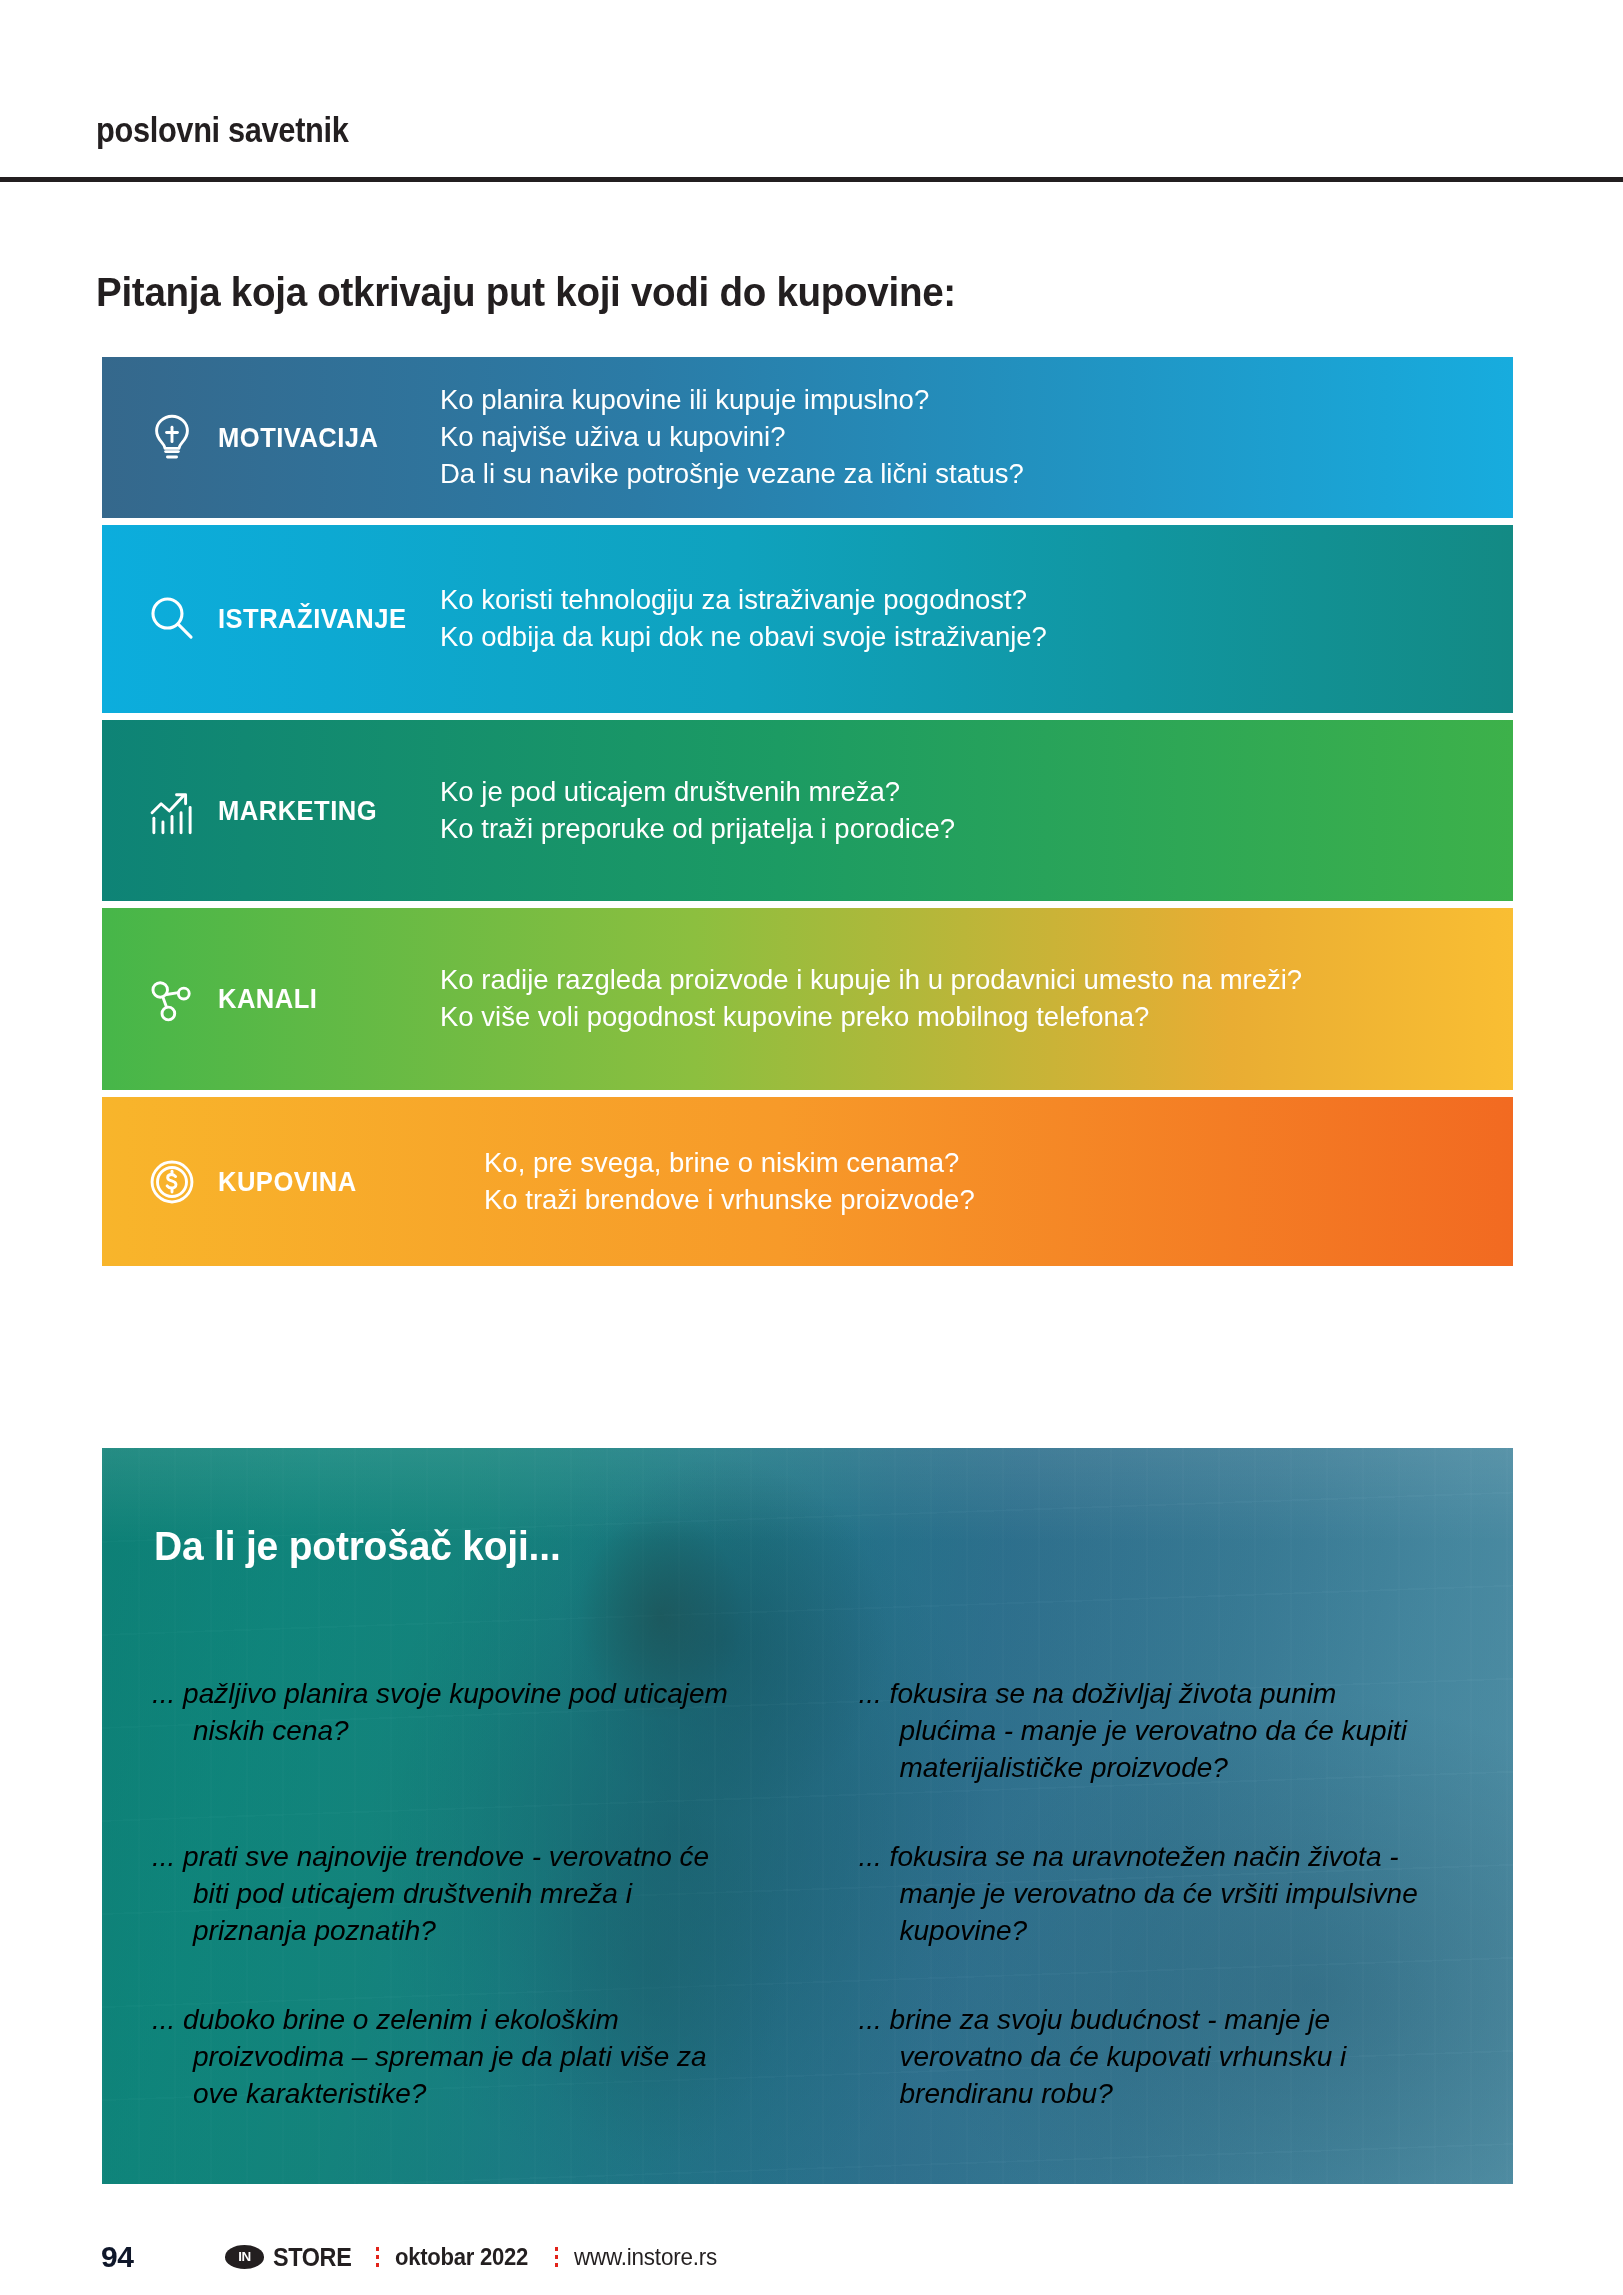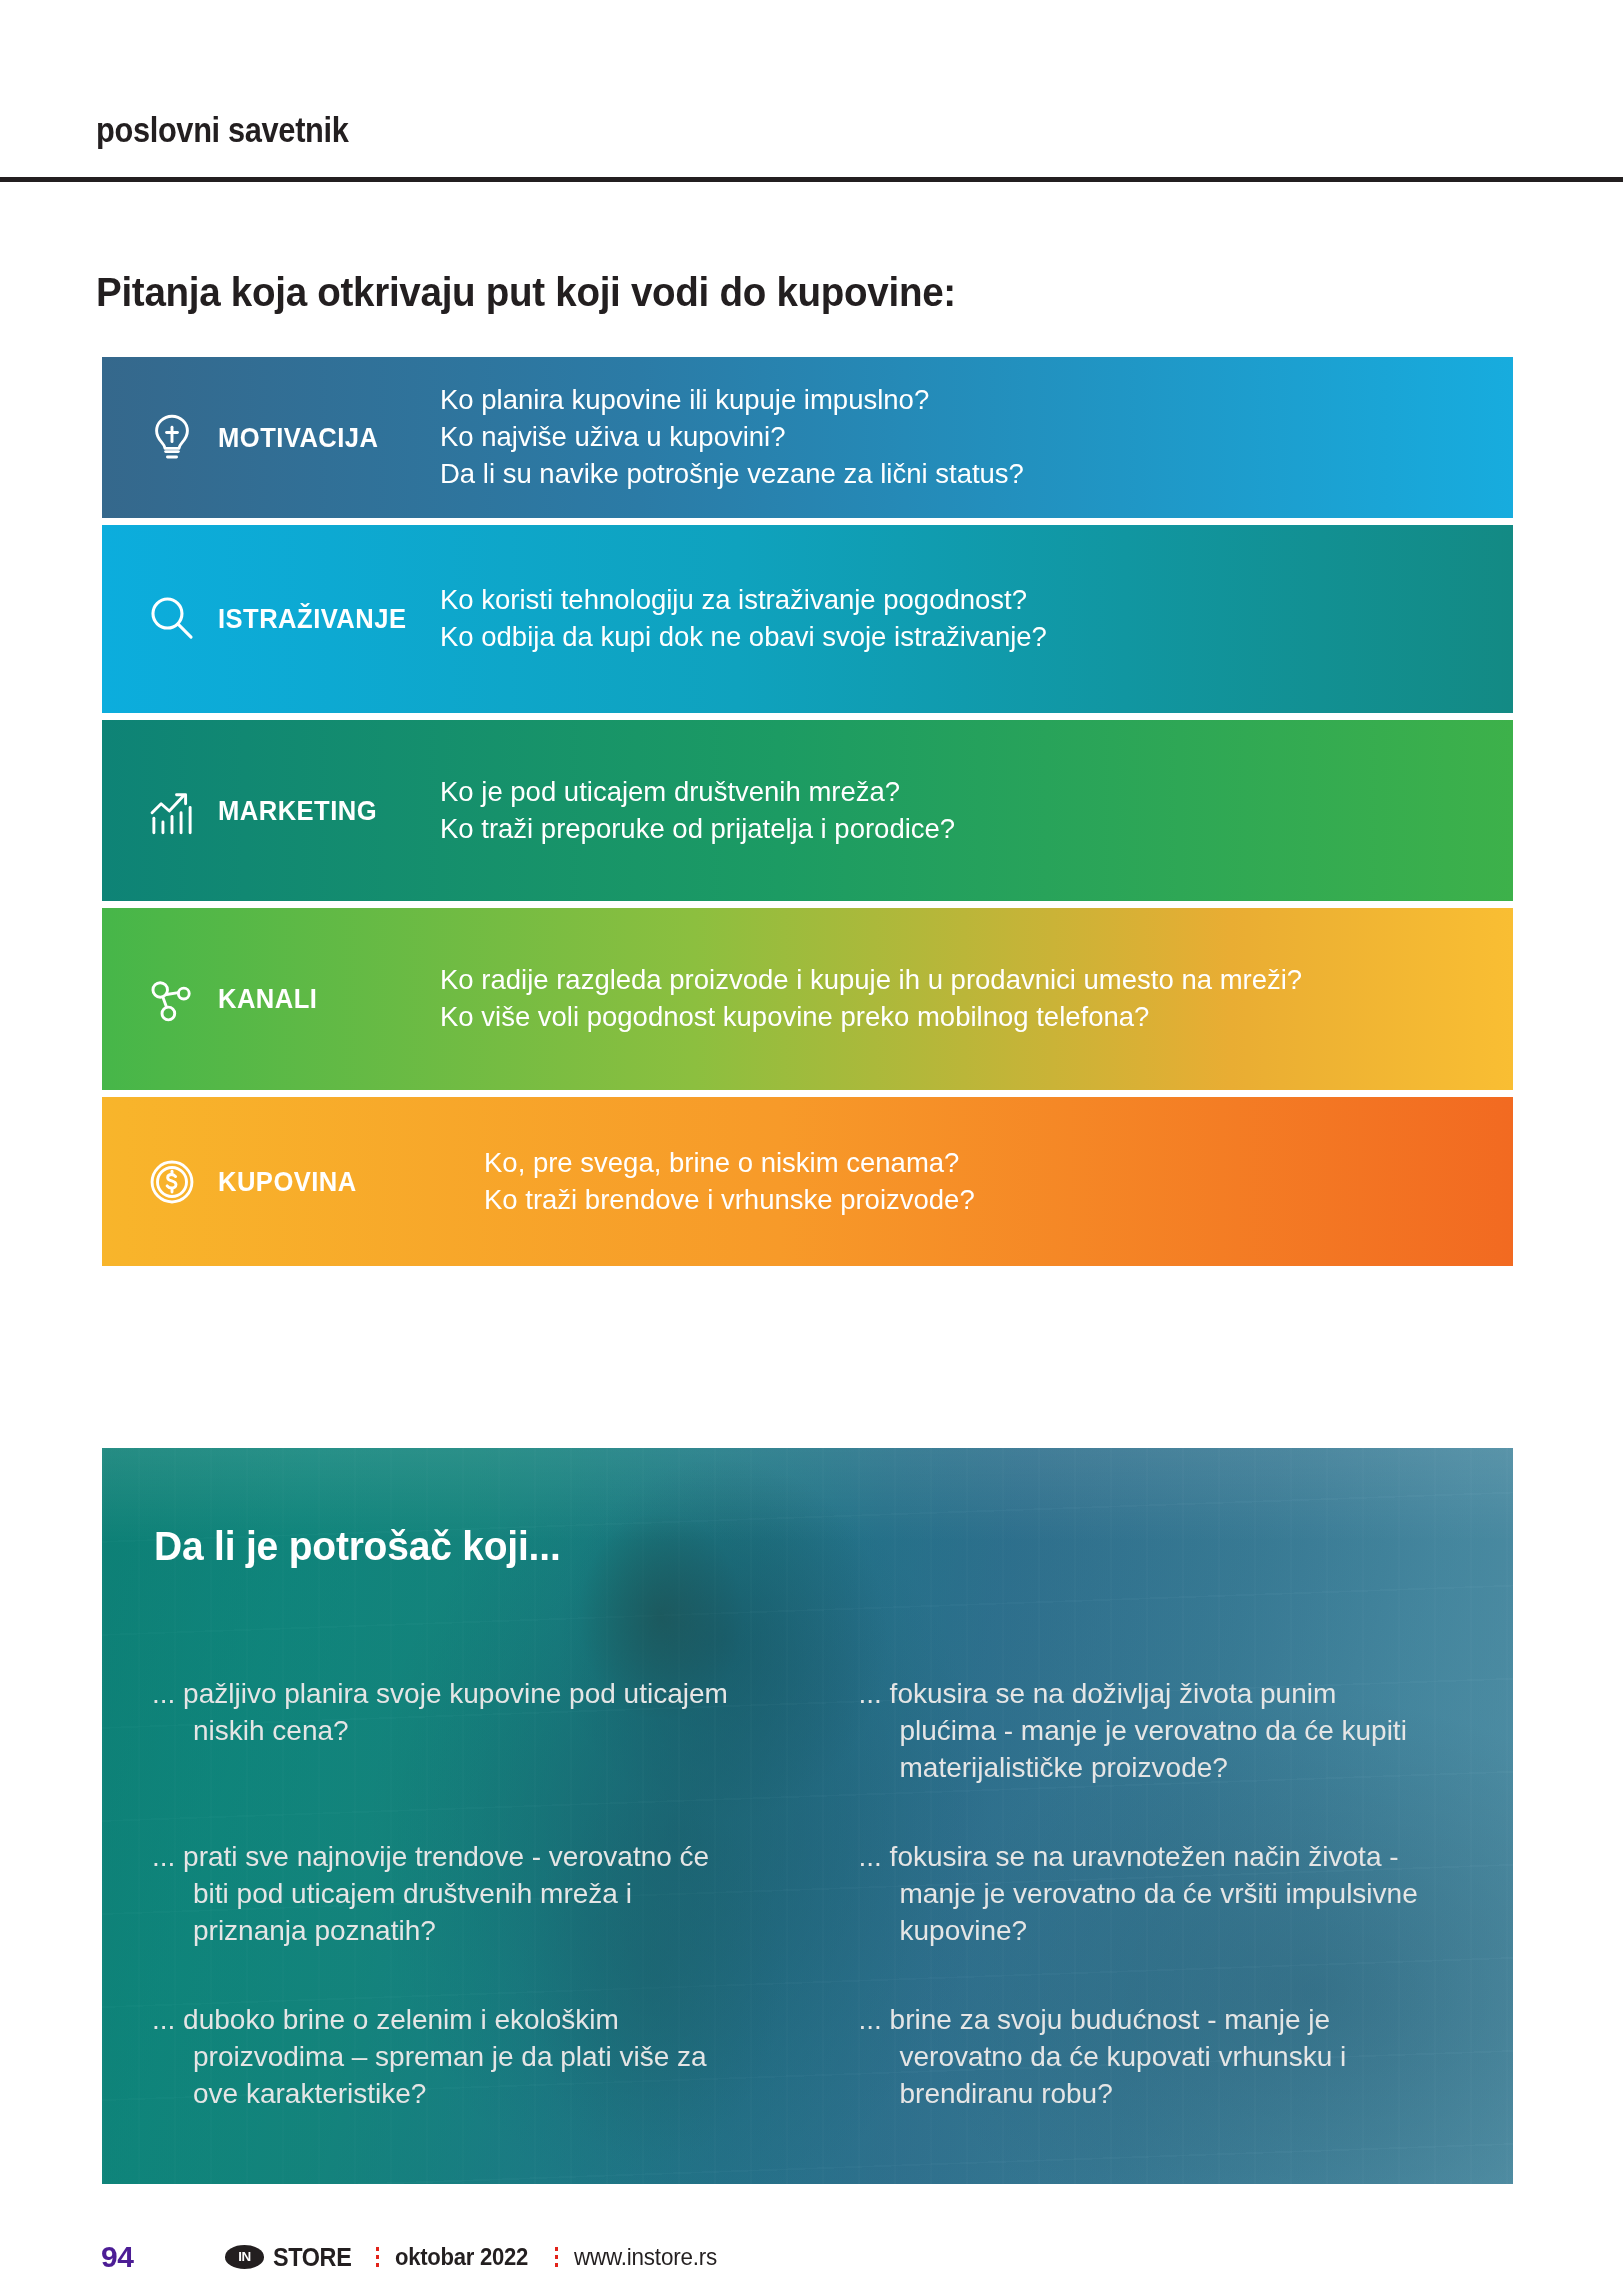--- a/index.html
+++ b/index.html
@@ -211,45 +211,46 @@
     position: absolute;
     left: 50px;
     top: 228px;
     width: 1327px;
     display: grid;
     grid-template-columns: 1fr 1fr;
     column-gap: 86px;
     row-gap: 52px;
   }
   .qitem {
-    color: #e5e5e5;
+    color: #000000;
     font-size: 28px;
     line-height: 1.32;
     padding-left: 41px;
     text-indent: -41px;
     max-width: 581px;
+    font-style: italic;
   }
 
   
   .footer {
     position: absolute;
     left: 0;
     top: 2240px;
     width: 1623px;
     height: 47px;
     display: flex;
     align-items: center;
   }
   .folio {
     position: absolute;
     left: 101px;
     top: 0;
     font-size: 30px;
     font-weight: 700;
-    color: #4c1d95;
+    color: #0f172a;
     letter-spacing: -0.4px;
   }
   .colophon {
     position: absolute;
     left: 225px;
     top: 1.6px;
     display: flex;
     align-items: center;
     gap: 9.4px;
     white-space: nowrap;

